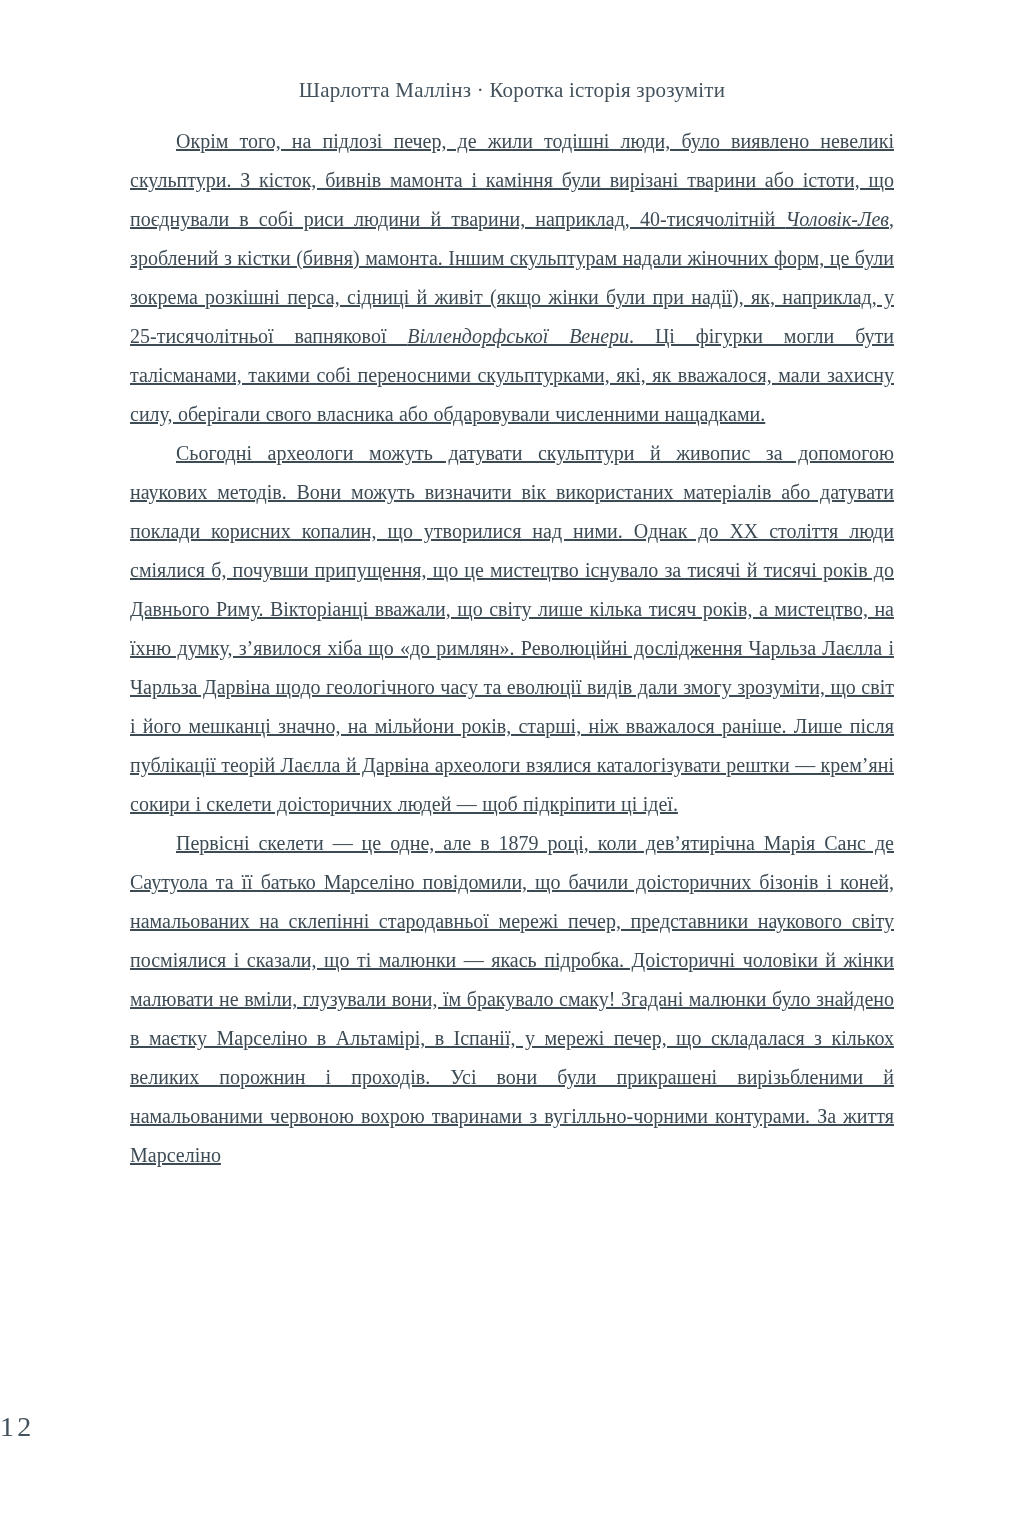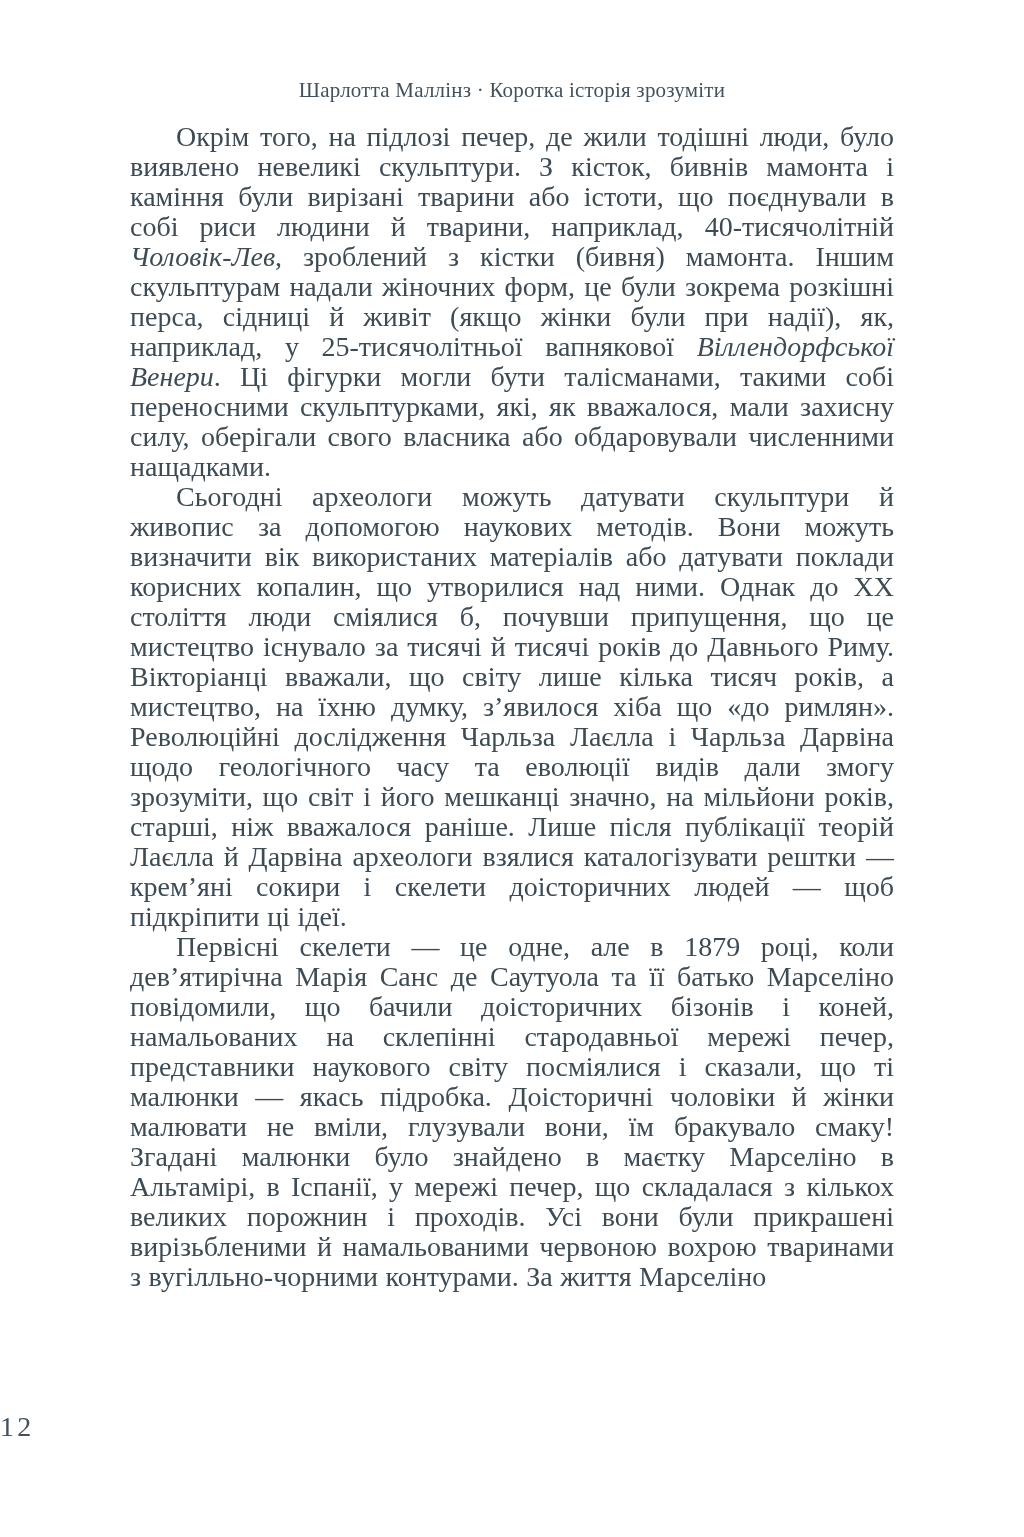--- a/index.html
+++ b/index.html
@@ -25,25 +25,26 @@
     font-size: 21px;
     letter-spacing: 0.01em;
     color: #42515b;
   }
   .body-text {
     position: absolute;
     top: 122px;
     left: 130px;
     width: 764px;
     text-align: justify;
-    font-size: 28px;
-    line-height: 30px;
+    font-size: 20px;
+    line-height: 39px;
     hyphens: auto;
     -webkit-hyphens: auto;
     word-spacing: 0.02em;
+    text-decoration: underline;
   }
   .body-text p {
     margin: 0;
     padding: 0;
     text-indent: 46px;
   }
   .body-text em {
     font-style: italic;
   }
   .page-number {

